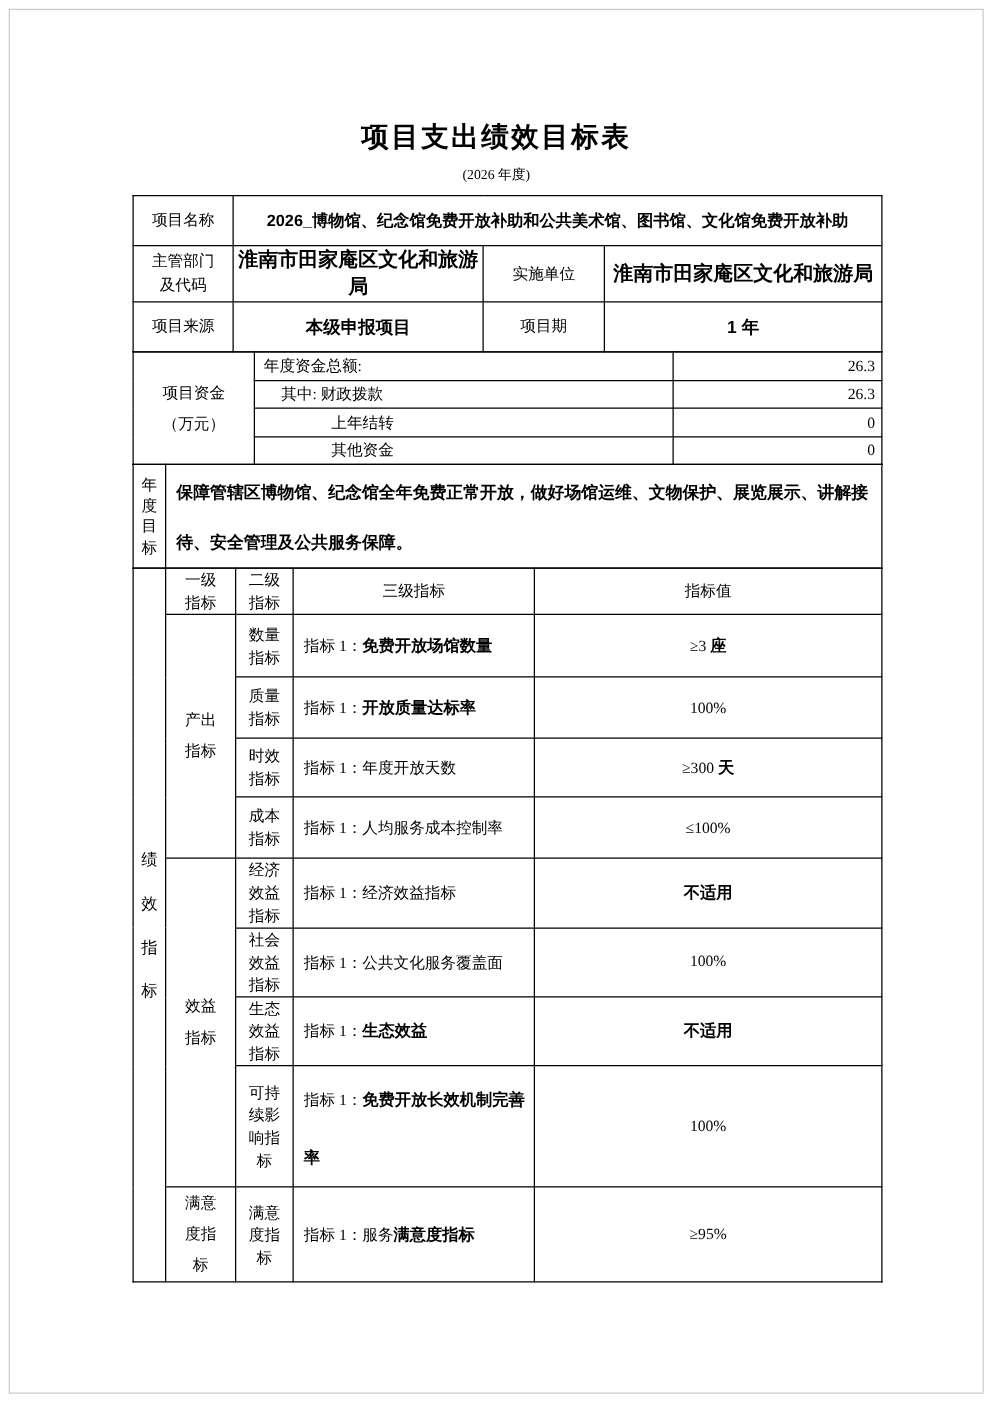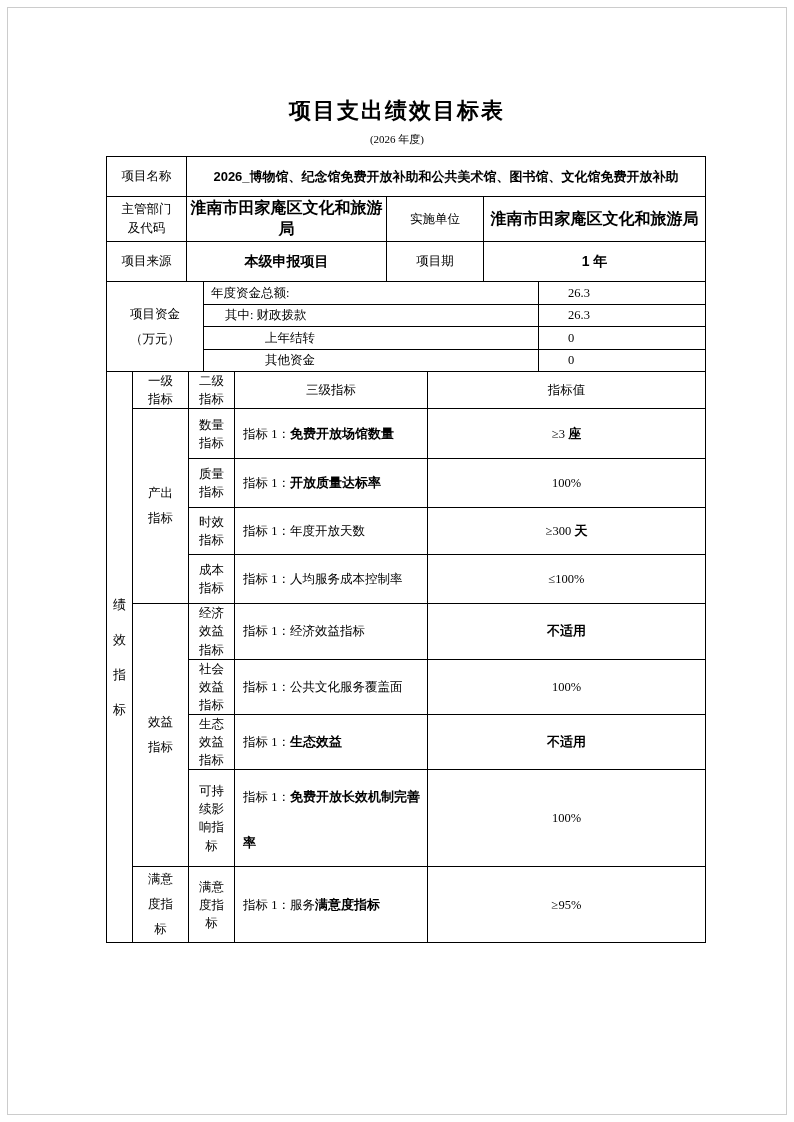--- a/index.html
+++ b/index.html
@@ -20,21 +20,21 @@
        line-height:1.5;}
   .hei{font-family:Liberation Sans, sans-serif;font-weight:bold;}
   .center{text-align:center;}
   .v12{font-size:16px;}
   .v13{font-size:13px;}
   .v14{font-size:14px;}
   .flabel{text-align:left;font-family:"Liberation Serif",serif;}
   .ind-a{padding-left:7px;}
   .ind-b{padding-left:21px;}
   .ind-c{padding-left:61px;}
-  .fval{text-align:left;padding-right:5px;font-family:"Liberation Serif",serif;padding-left:29px;}
+  .fval{text-align:right;padding-right:5px;font-family:"Liberation Serif",serif;padding-left:29px;}
   .vert{text-align:center;padding:0 6px;line-height:16.5px;}
   .side{line-height:35px;font-size:13px;padding:0 5px;}
   .annual{padding:2px 8px 0 8px;line-height:40px;font-size:13.5px;
           text-align:left;vertical-align:top;}
   .l2cell{text-align:center;padding:0 10px;line-height:1.45;}
   .l1cell{text-align:center;padding:0 14px;line-height:2.0;}
   .third{text-align:left;padding:0 4px 0 8px;line-height:1.7;}
   .third .pre,.third .plain{font-family:"Liberation Serif",serif;font-size:12.5px;}
   .third .boldname{font-family:Liberation Sans, sans-serif;
                    font-weight:bold;font-size:13px;}
@@ -104,20 +104,32 @@
       <td class="flabel ind-c">上年结转</td>
       <td class="fval">0</td>
     </tr>
     <tr style="height:22px">
       <td class="flabel ind-c">其他资金</td>
       <td class="fval">0</td>
     </tr>
   </tbody>
     </table>
 
+  <table class="tbl">
+    <colgroup>
+        <col style="width:26px">
+        <col style="width:573px">
+      </colgroup>
+    <tbody>
+        <tr style="height:82px">
+      <td class="vert">年度目标</td>
+      <td class="annual hei">保障管辖区博物馆、纪念馆全年免费正常开放，做好场馆运维、文物保护、展览展示、讲解接待、安全管理及公共服务保障。</td>
+    </tr>
+  </tbody>
+    </table>
 
   <table class="tbl">
     <colgroup>
         <col style="width:26px">
         <col style="width:56px">
         <col style="width:46px">
         <col style="width:193px">
         <col style="width:278px">
       </colgroup>
     <tbody>

